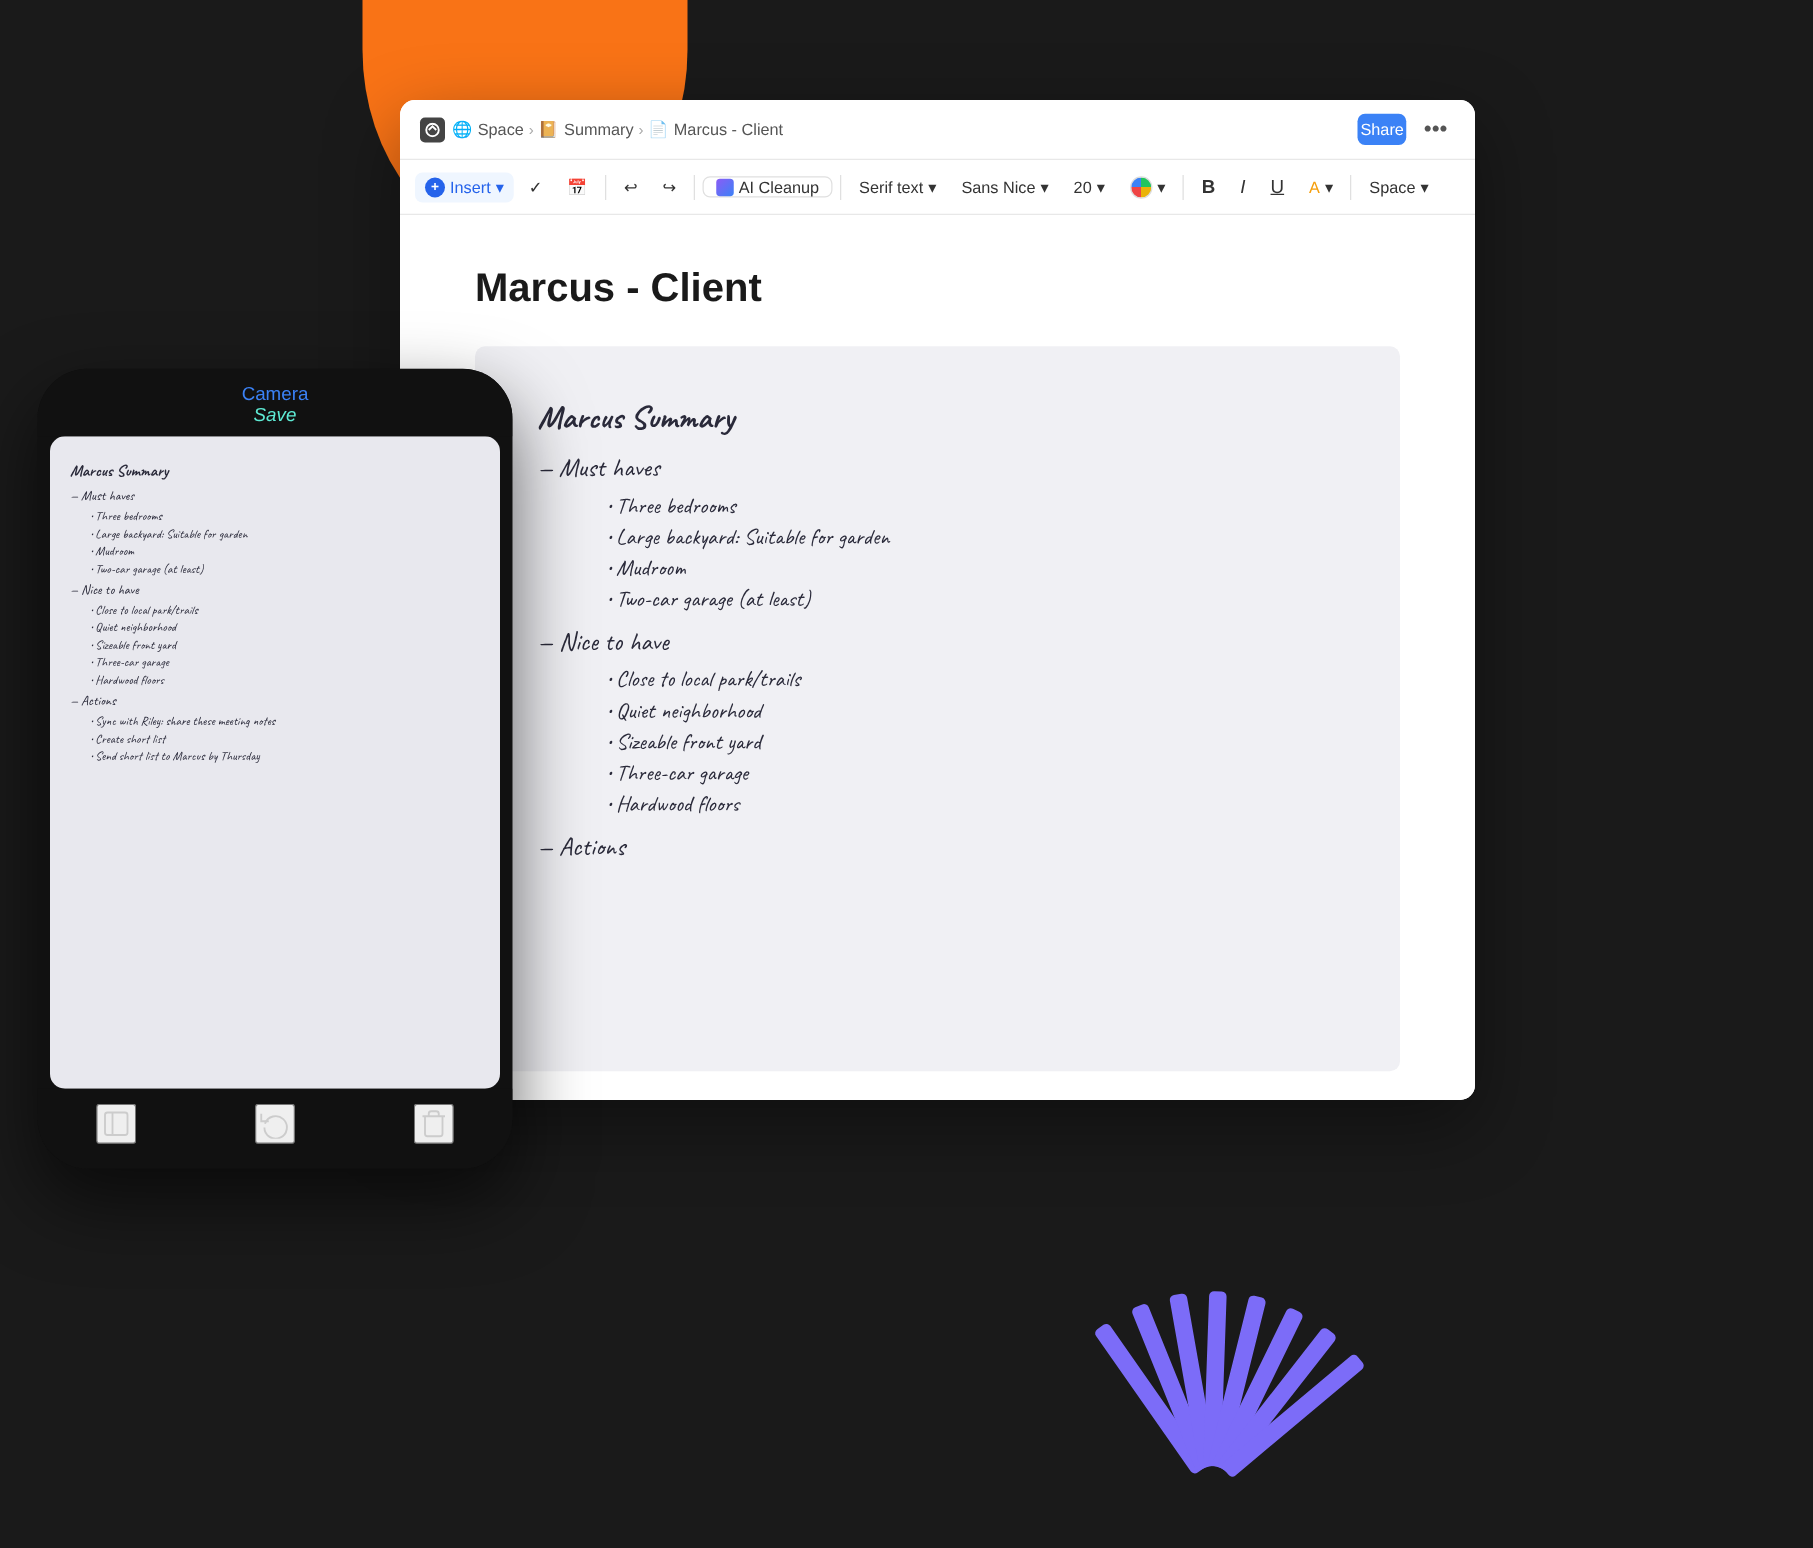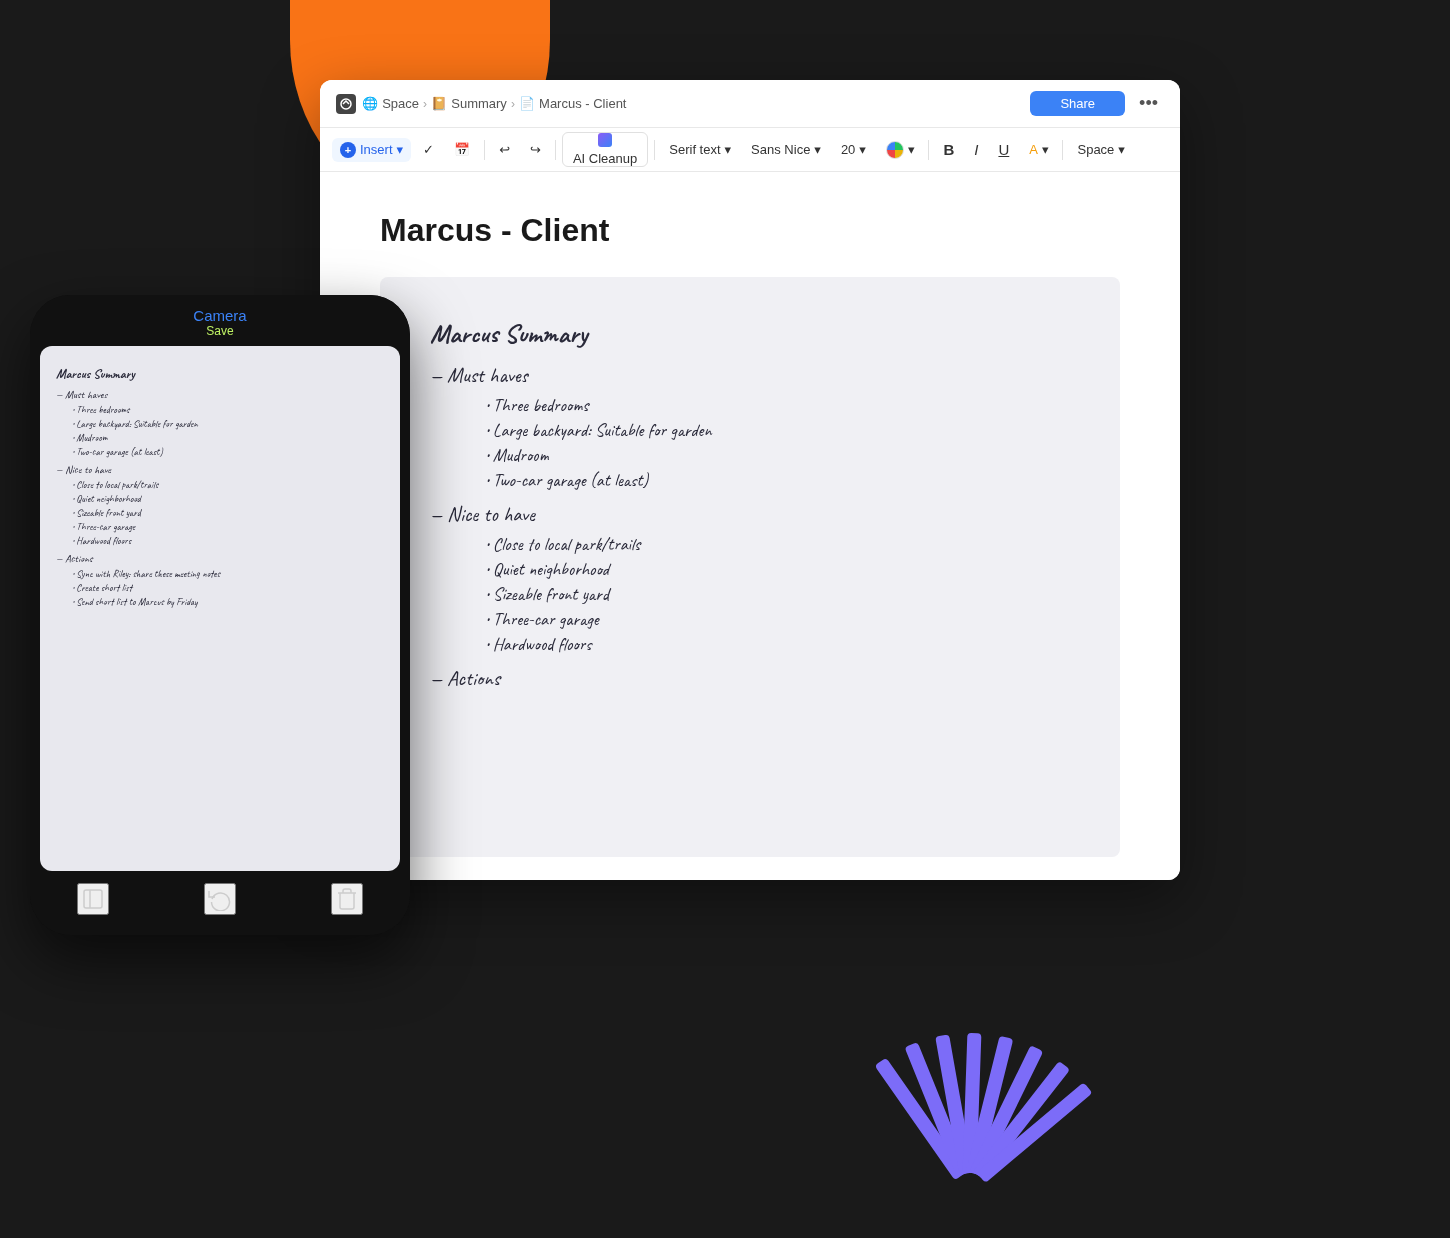--- a/index.html
+++ b/index.html
@@ -88,21 +88,21 @@
       display: flex;
       align-items: center;
       gap: 8px;
     }
 
     .share-btn {
       background: #3B82F6;
       color: #fff;
       border: none;
       border-radius: 6px;
-      padding: 5px 30px;
+      padding: 5px 2px;
       font-size: 13px;
       font-weight: 500;
       cursor: pointer;
     }
 
     .more-btn {
       background: none;
       border: none;
       cursor: pointer;
       font-size: 18px;
@@ -169,21 +169,20 @@
       align-items: center;
       gap: 4px;
       padding: 0 10px;
       border-radius: 6px;
       border: 1px solid #e0e0e0;
       background: #fff;
       cursor: pointer;
       font-size: 13px;
       color: #333;
       white-space: nowrap;
-      flex-direction: column;
     }
 
     .ai-icon {
       width: 14px;
       height: 14px;
       background: linear-gradient(135deg, #8B5CF6, #3B82F6);
       border-radius: 3px;
       flex-shrink: 0;
     }
 
@@ -478,42 +477,42 @@
       </div>
     </div>
   </div>
 
 </div>
 
 <div class="mobile-phone">
 
   <div class="phone-status-bar">
     <span style="color:#3B82F6; font-size:15px; font-weight:500;">Camera</span>
-    <span style="color:#bef264; font-size:12px; font-weight:500;">Save</span>
+    <span style="color:#5eead4; font-size:15px; font-weight:500;font-style:italic;">Save</span>
   </div>
 
   <div class="phone-camera-area">
     <div class="phone-note-preview">
       <div class="phone-hw">
         <div class="phone-hw-title">Marcus Summary</div>
         <div class="phone-hw-section">— Must haves</div>
         <div class="phone-hw-subitem">• Three bedrooms</div>
         <div class="phone-hw-subitem">• Large backyard: Suitable for garden</div>
         <div class="phone-hw-subitem">• Mudroom</div>
         <div class="phone-hw-subitem">• Two-car garage (at least)</div>
         <div class="phone-hw-section">— Nice to have</div>
         <div class="phone-hw-subitem">• Close to local park/trails</div>
         <div class="phone-hw-subitem">• Quiet neighborhood</div>
         <div class="phone-hw-subitem">• Sizeable front yard</div>
         <div class="phone-hw-subitem">• Three-car garage</div>
         <div class="phone-hw-subitem">• Hardwood floors</div>
         <div class="phone-hw-section">— Actions</div>
         <div class="phone-hw-subitem">• Sync with Riley: share these meeting notes</div>
         <div class="phone-hw-subitem">• Create short list</div>
-        <div class="phone-hw-subitem">• Send short list to Marcus by Friday</div>
+        <div class="phone-hw-subitem">• Send short list to Marcus by Thursday</div>
       </div>
     </div>
   </div>
 
   <div class="phone-toolbar">
     <button class="phone-tool-btn">
       <svg width="24" height="24" viewBox="0 0 24 24" fill="none" stroke="#ccc" stroke-width="1.5">
         <rect x="3" y="3" width="18" height="18" rx="2" stroke="#ccc"></rect>
         <polyline points="9 3 9 21" stroke="#ccc"></polyline>
       </svg>

